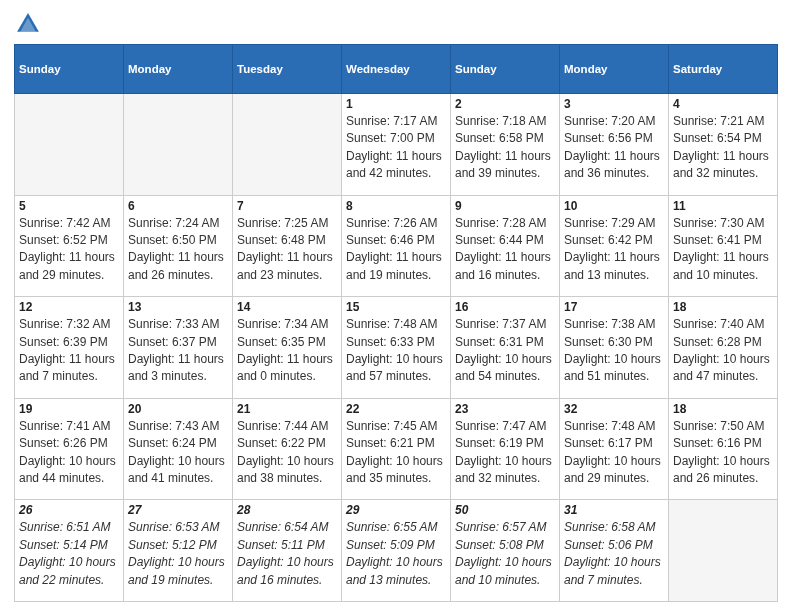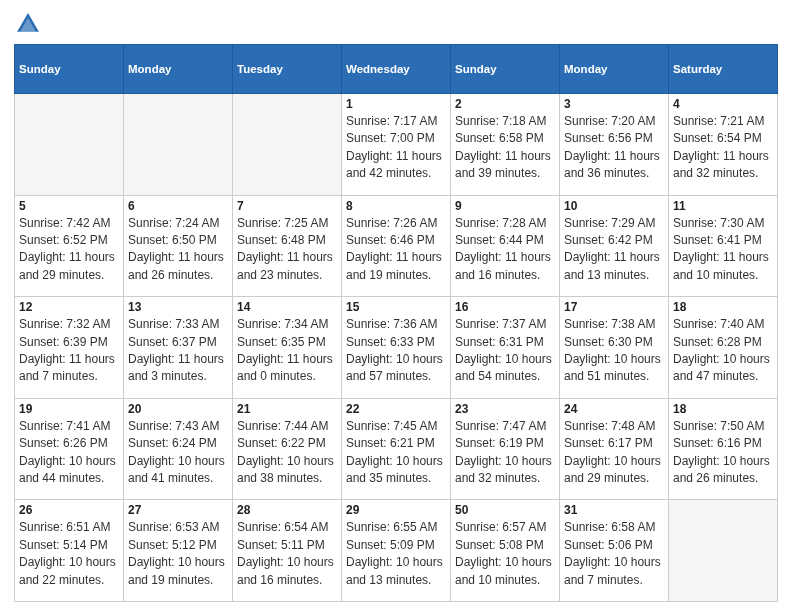--- a/index.html
+++ b/index.html
@@ -76,20 +76,21 @@
       font-size: 9.8px;
       color: #333;
       background: #fff;
       height: 88px;
     }
     .calendar td.empty {
       background: #f5f5f5;
     }
     .calendar tr:last-child td {
       height: 80px;
+      font-style: italic;
     }
     .day-number {
       font-size: 12px;
       font-weight: bold;
       color: #222;
       display: block;
       margin-bottom: 2px;
     }
     .day-info {
       line-height: 1.45;
@@ -232,21 +233,21 @@
           </td>
           <td>
             <span class="day-number">14</span>
             <div class="day-info">Sunrise: 7:34 AM
 Sunset: 6:35 PM
 Daylight: 11 hours
 and 0 minutes.</div>
           </td>
           <td>
             <span class="day-number">15</span>
-            <div class="day-info">Sunrise: 7:36 AM
+            <div class="day-info">Sunrise: 7:48 AM
 Sunset: 6:33 PM
 Daylight: 10 hours
 and 57 minutes.</div>
           </td>
           <td>
             <span class="day-number">16</span>
             <div class="day-info">Sunrise: 7:37 AM
 Sunset: 6:31 PM
 Daylight: 10 hours
 and 54 minutes.</div>
@@ -296,21 +297,21 @@
 and 35 minutes.</div>
           </td>
           <td>
             <span class="day-number">23</span>
             <div class="day-info">Sunrise: 7:47 AM
 Sunset: 6:19 PM
 Daylight: 10 hours
 and 32 minutes.</div>
           </td>
           <td>
-            <span class="day-number">24</span>
+            <span class="day-number">32</span>
             <div class="day-info">Sunrise: 7:48 AM
 Sunset: 6:17 PM
 Daylight: 10 hours
 and 29 minutes.</div>
           </td>
           <td>
             <span class="day-number">18</span>
             <div class="day-info">Sunrise: 7:50 AM
 Sunset: 6:16 PM
 Daylight: 10 hours

